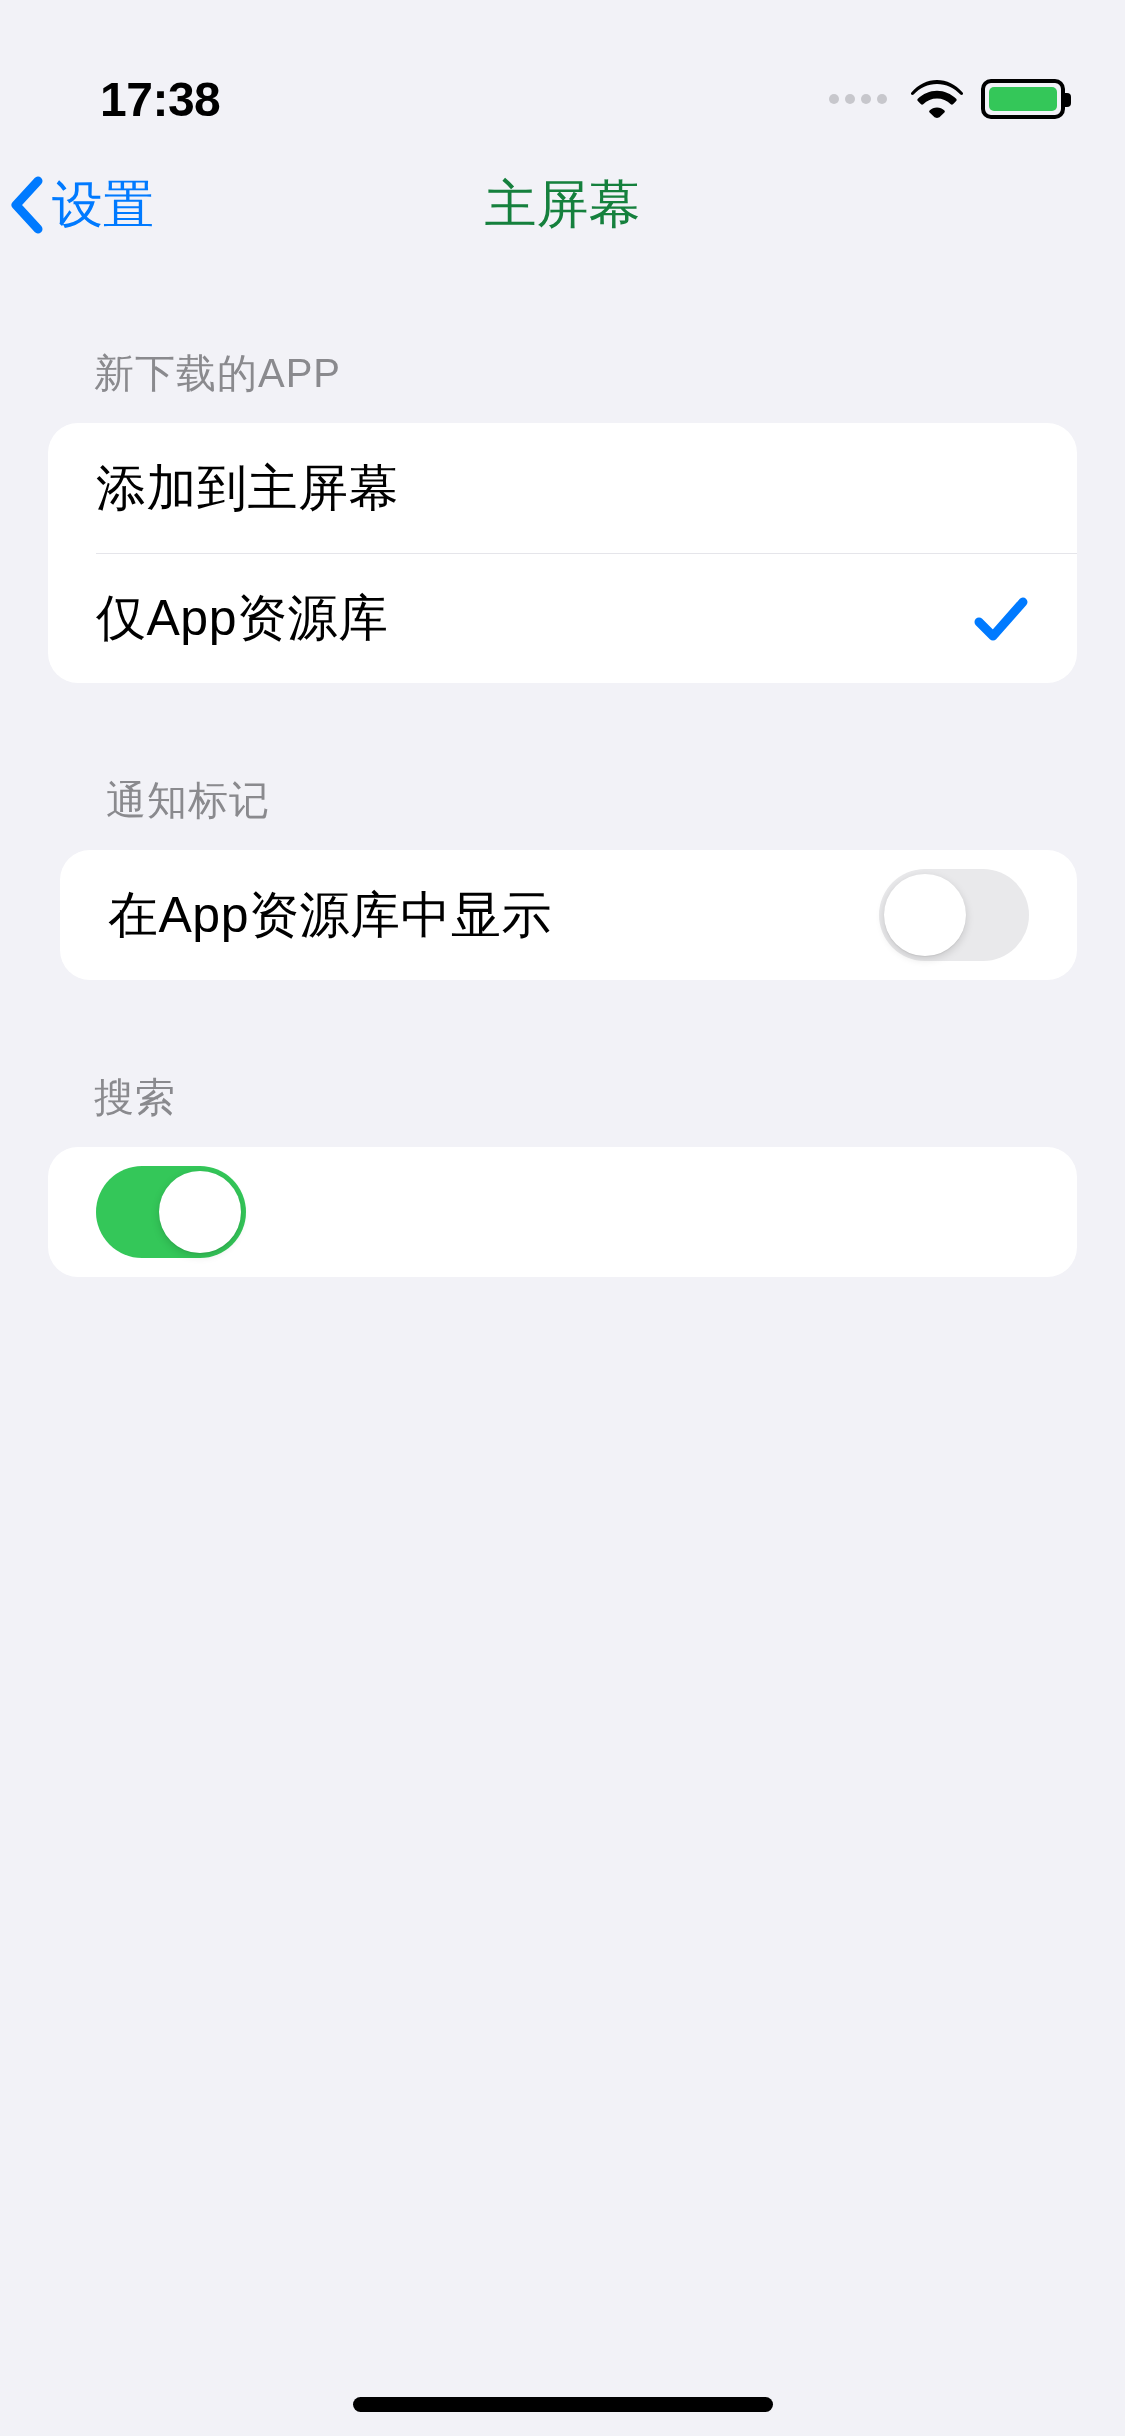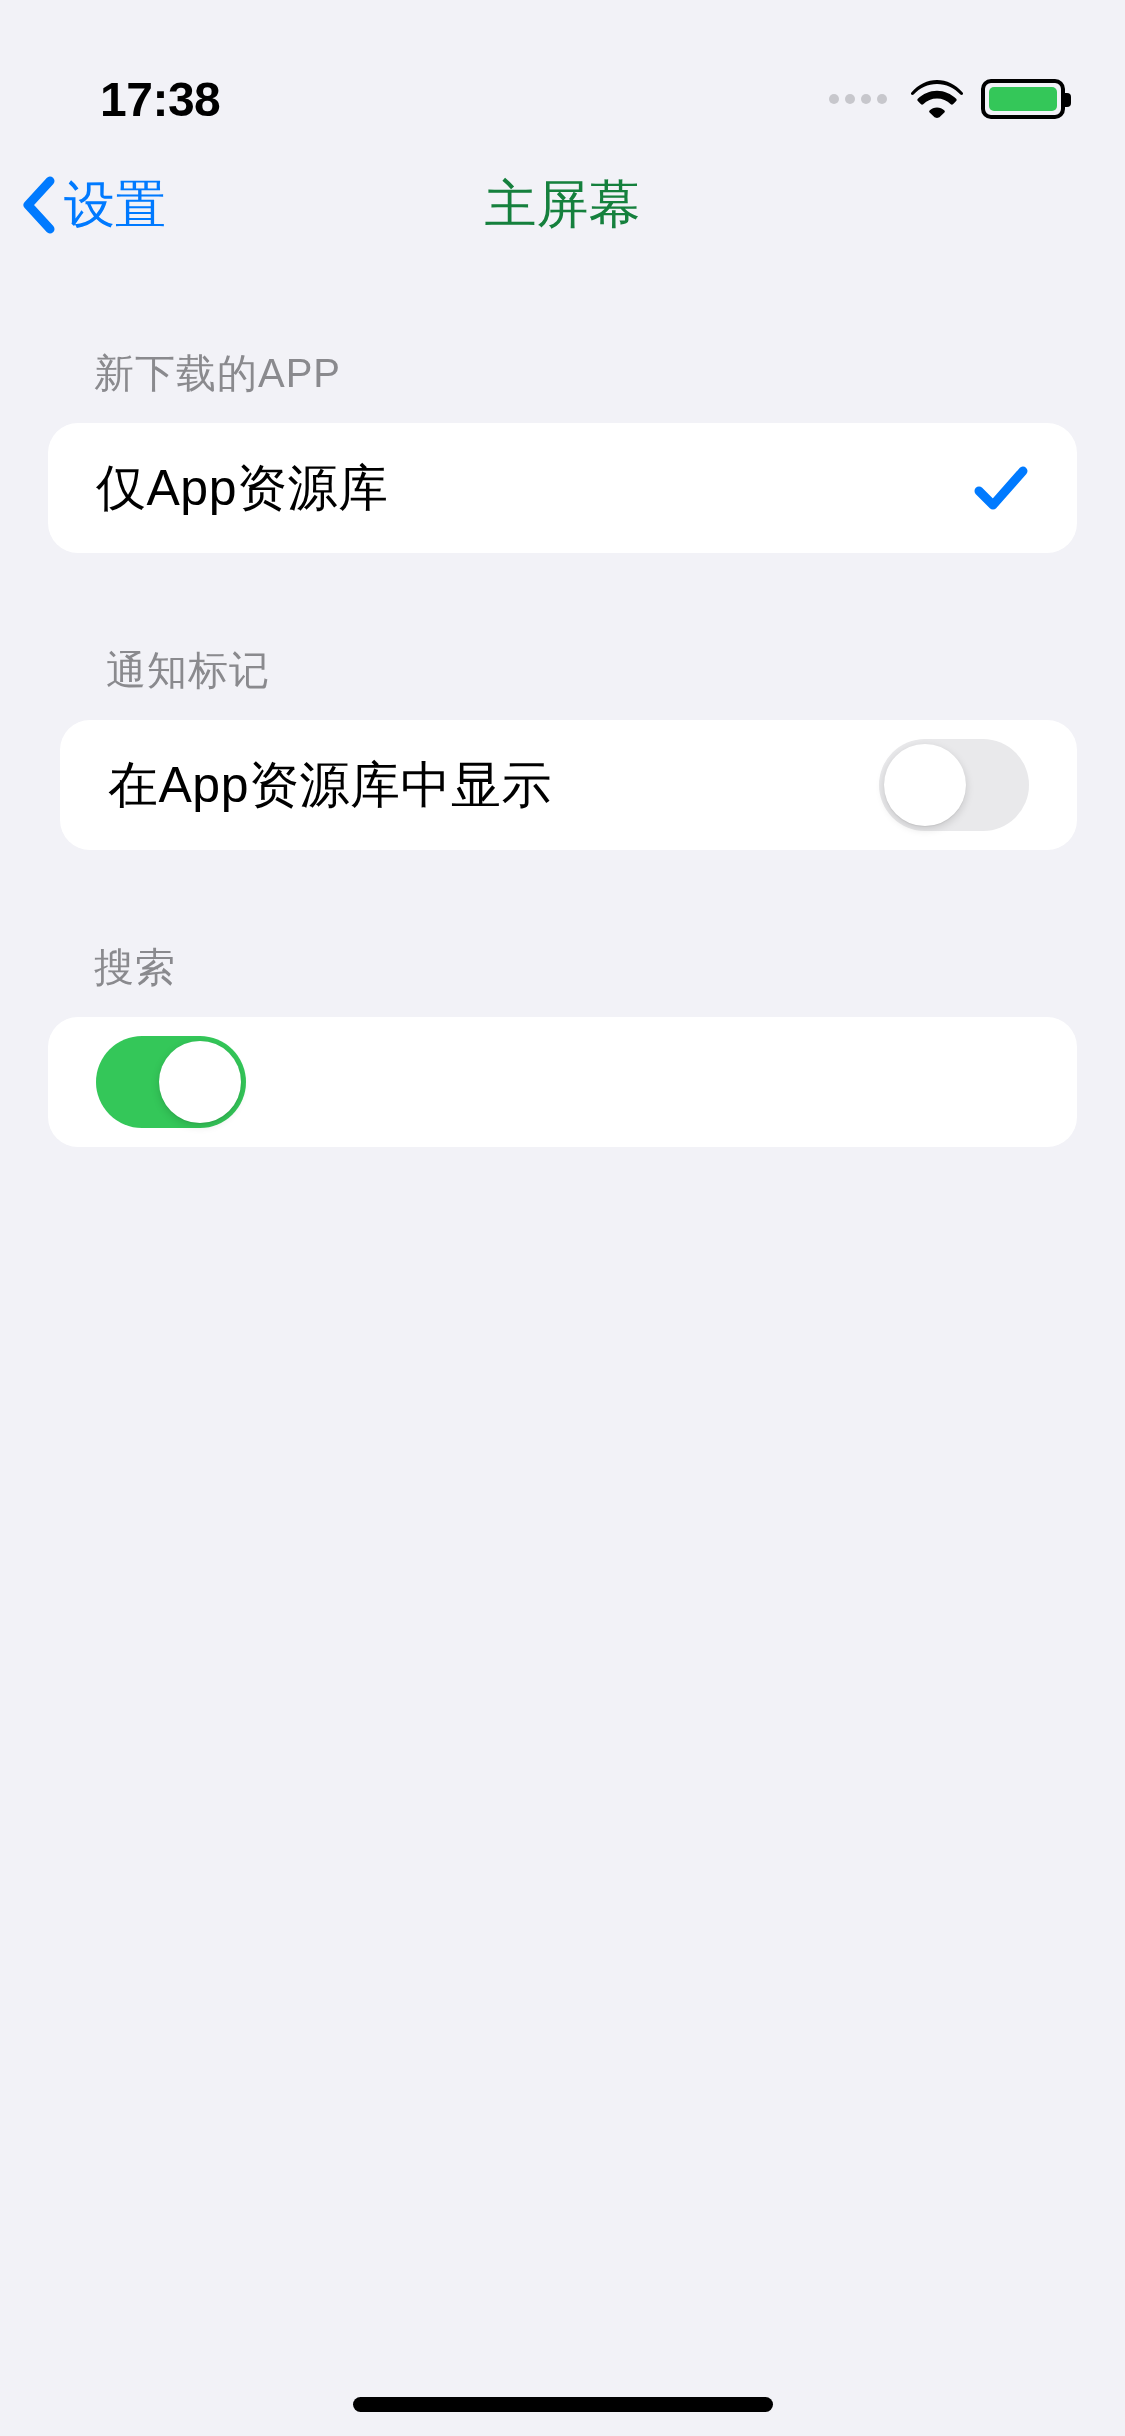--- a/index.html
+++ b/index.html
@@ -77,21 +77,21 @@
     
     .nav-bar {
       position: relative;
       height: 130px;
       display: flex;
       align-items: center;
       justify-content: center;
     }
     .nav-back {
       position: absolute;
-      left: 20px;
+      left: 8px;
       display: flex;
       align-items: center;
       gap: 6px;
       color: #007aff;
       font-size: 51px;
     }
     .nav-back svg { display: block; }
     .nav-title {
       font-size: 52px;
       font-weight: 400;
@@ -202,20 +202,23 @@
     </svg>
     <span>设置</span>
   </div>
   <div class="nav-title">主屏幕</div>
 </div>
 
 <div class="section" style="margin-top:76px;">
   <div class="section-header">新下载的APP</div>
   <div class="group">
     <div class="row">
+      <span class="row-label">添加到主屏幕</span>
+    </div>
+    <div class="row">
       <span class="row-label">仅App资源库</span>
       <span class="checkmark">
         <svg width="56" height="50" viewBox="0 0 28 25">
           <polyline points="3,14 10,21 25,4" fill="none" stroke="#007aff" stroke-width="4.5" stroke-linecap="round" stroke-linejoin="round"></polyline>
         </svg>
       </span>
     </div>
   </div>
 </div>
 

